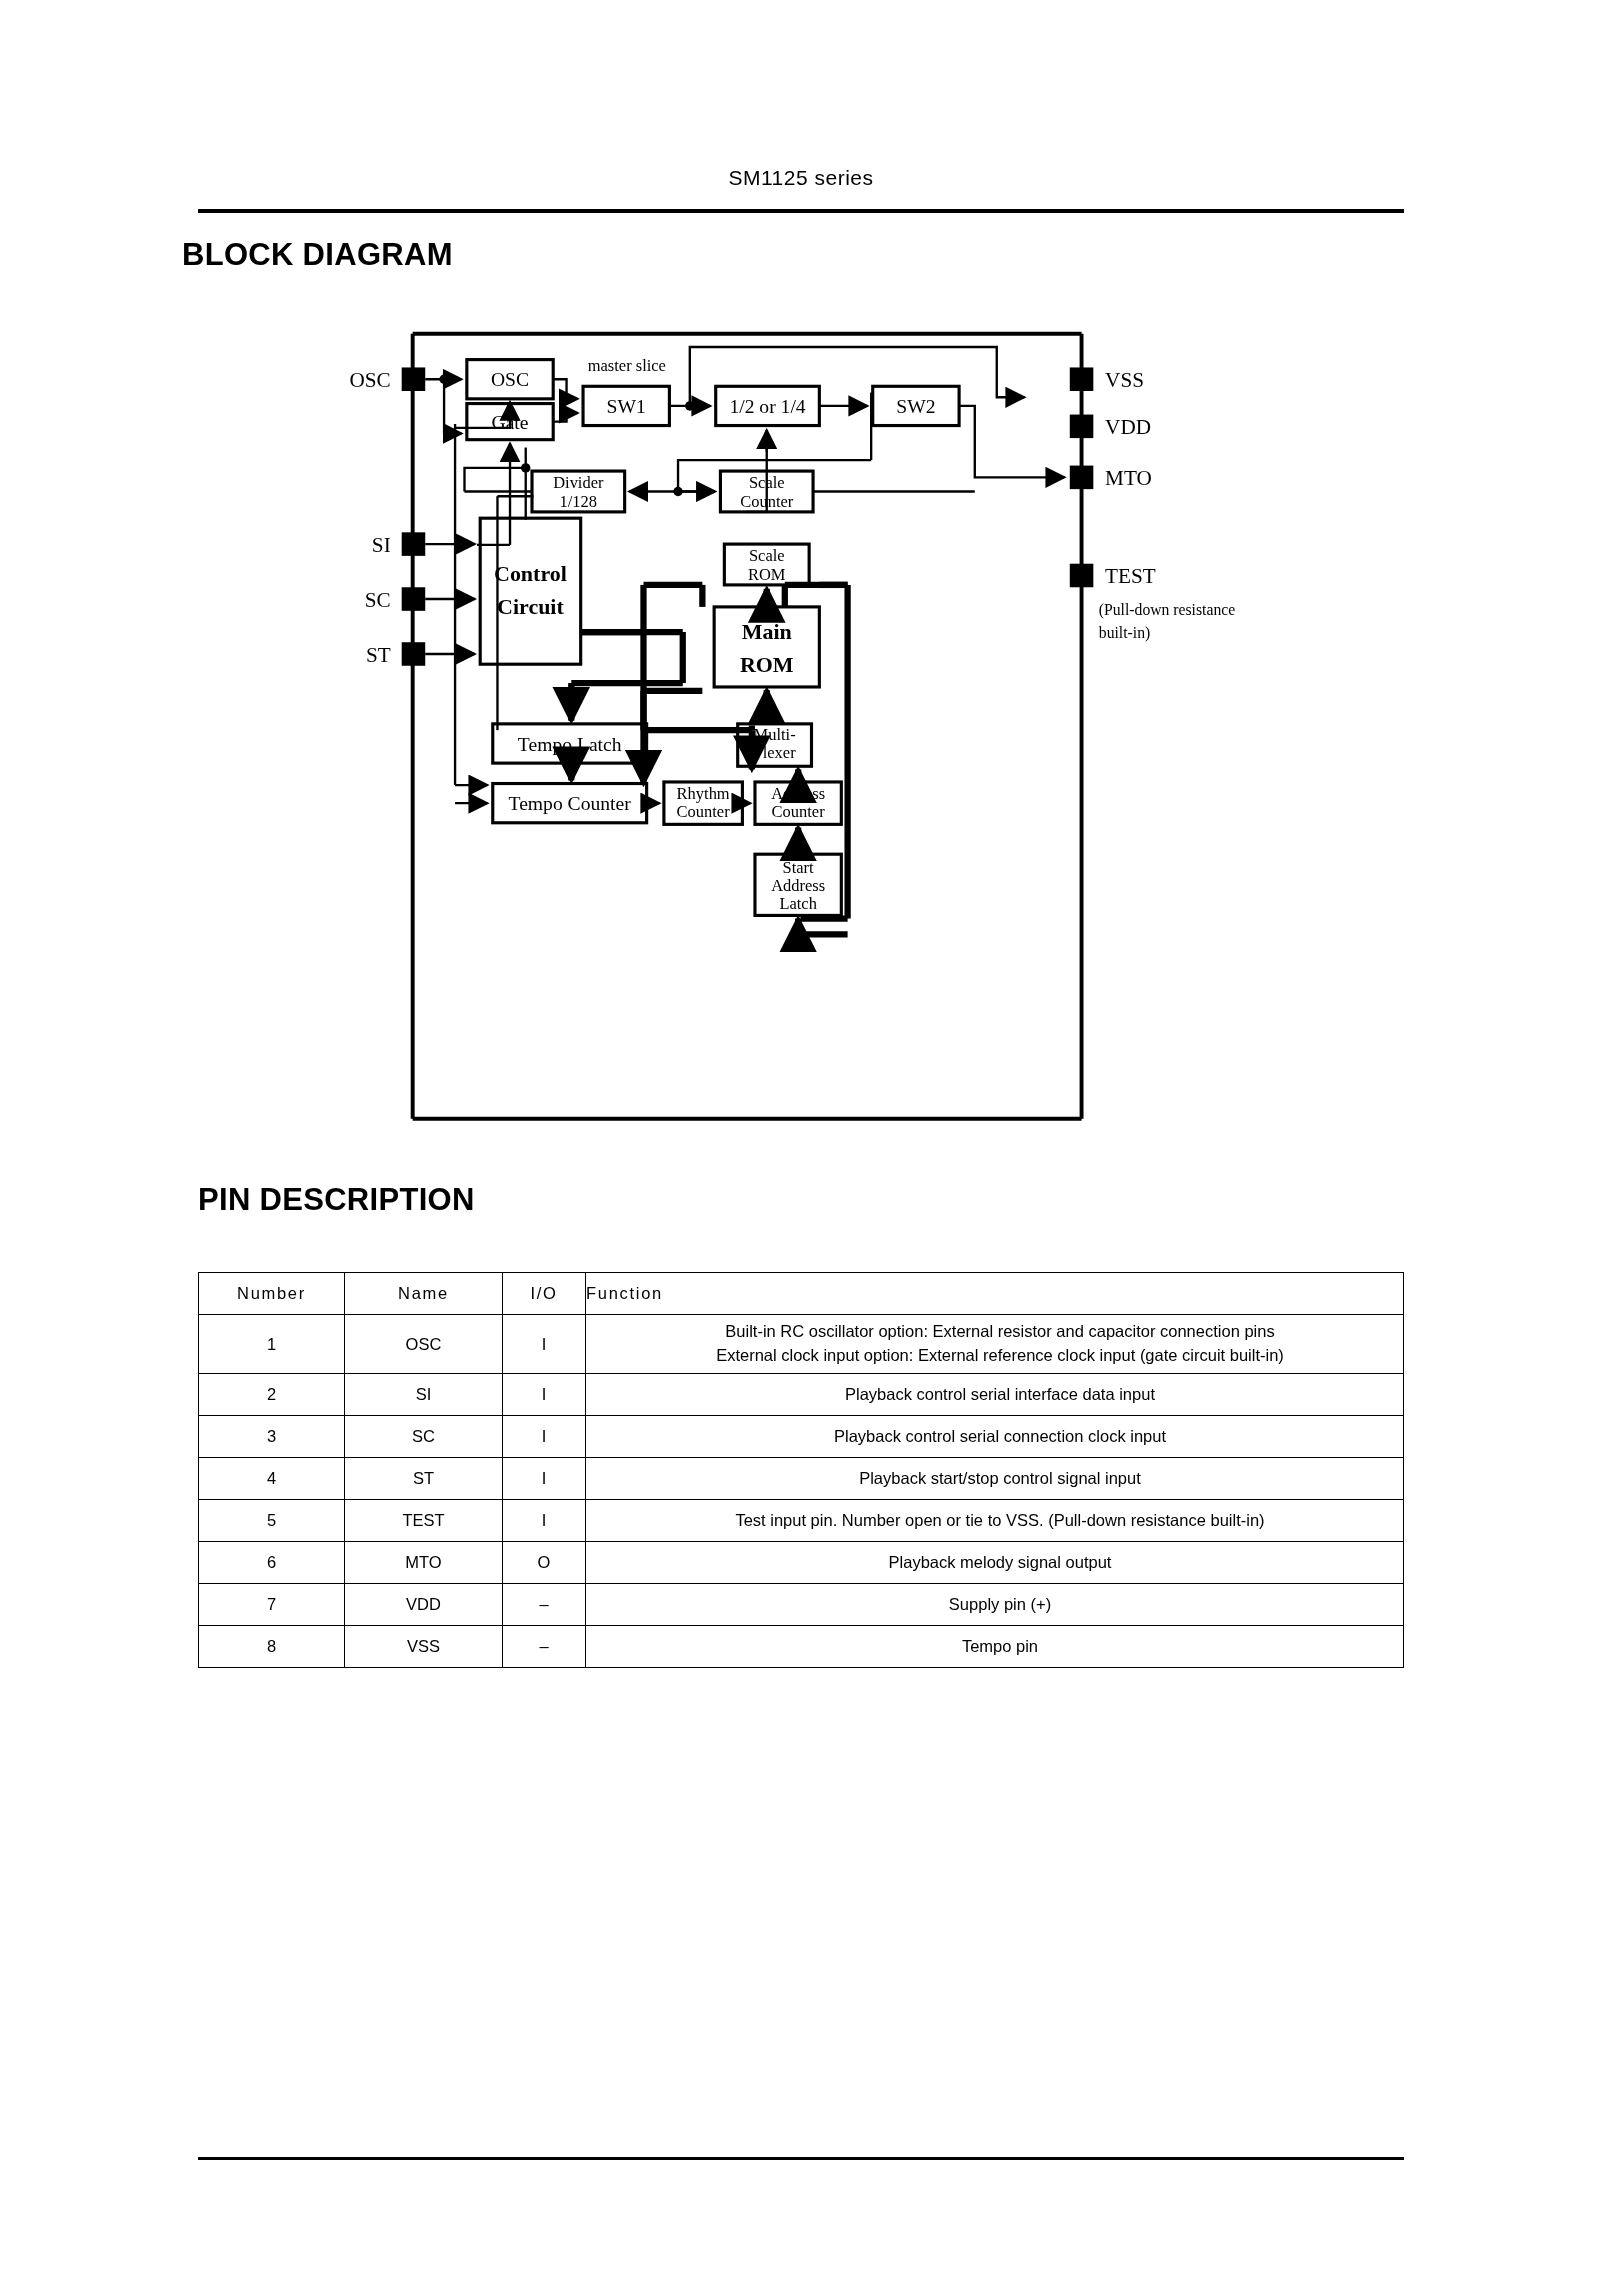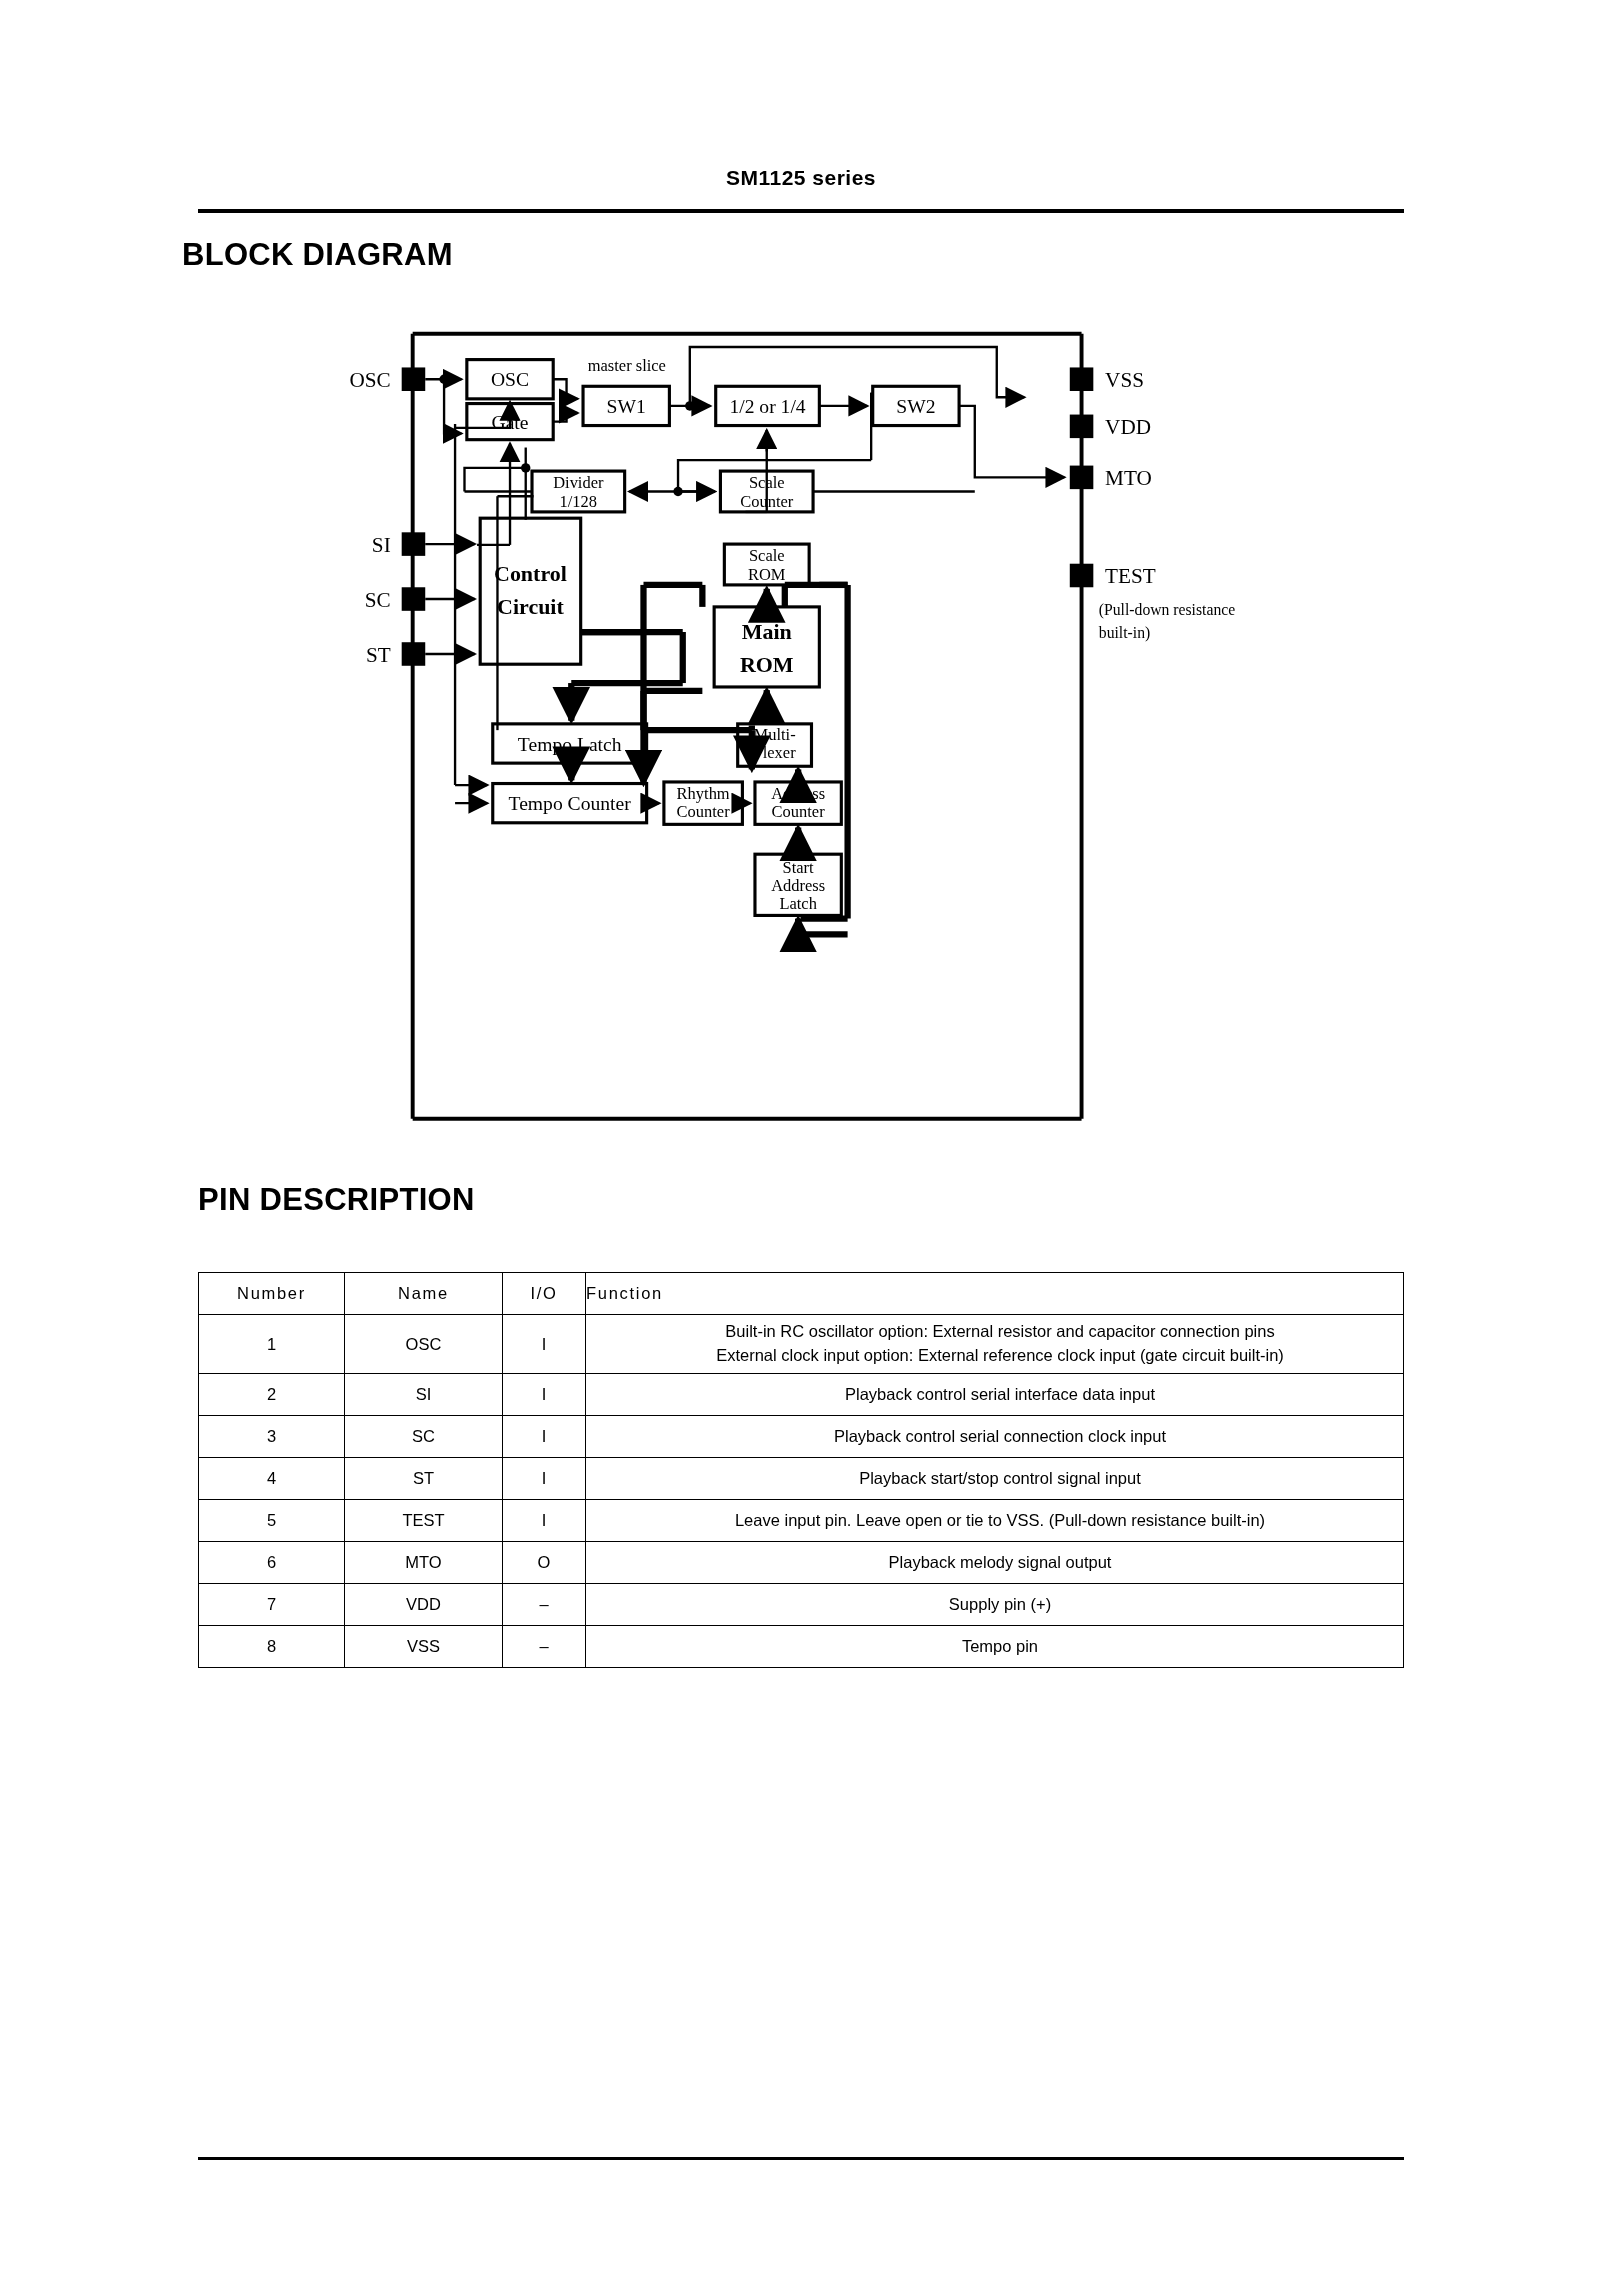--- a/index.html
+++ b/index.html
@@ -25,21 +25,21 @@
   }
 
   
   .header-title {
     position: absolute;
     left: 198px;
     top: 166px;
     width: 1206px;
     text-align: center;
     font-family: "Liberation Sans", sans-serif;
-    font-weight: bold;
+    font-weight: normal;
     font-size: 21px;
     letter-spacing: 0.5px;
   }
   .header-rule {
     position: absolute;
     left: 198px;
     top: 209px;
     width: 1206px;
     height: 3.9px;
     background: #000;
@@ -384,21 +384,21 @@
       <tr>
         <td class="c-num">4</td>
         <td class="c-name">ST</td>
         <td class="c-io">I</td>
         <td class="c-func">Playback start/stop control signal input</td>
       </tr>
       <tr>
         <td class="c-num">5</td>
         <td class="c-name">TEST</td>
         <td class="c-io">I</td>
-        <td class="c-func">Leave input pin. Leave open or tie to VSS. (Pull-down resistance built-in)</td>
+        <td class="c-func">Test input pin. Number open or tie to VSS. (Pull-down resistance built-in)</td>
       </tr>
       <tr>
         <td class="c-num">6</td>
         <td class="c-name">MTO</td>
         <td class="c-io">O</td>
         <td class="c-func">Playback melody signal output</td>
       </tr>
       <tr>
         <td class="c-num">7</td>
         <td class="c-name">VDD</td>

